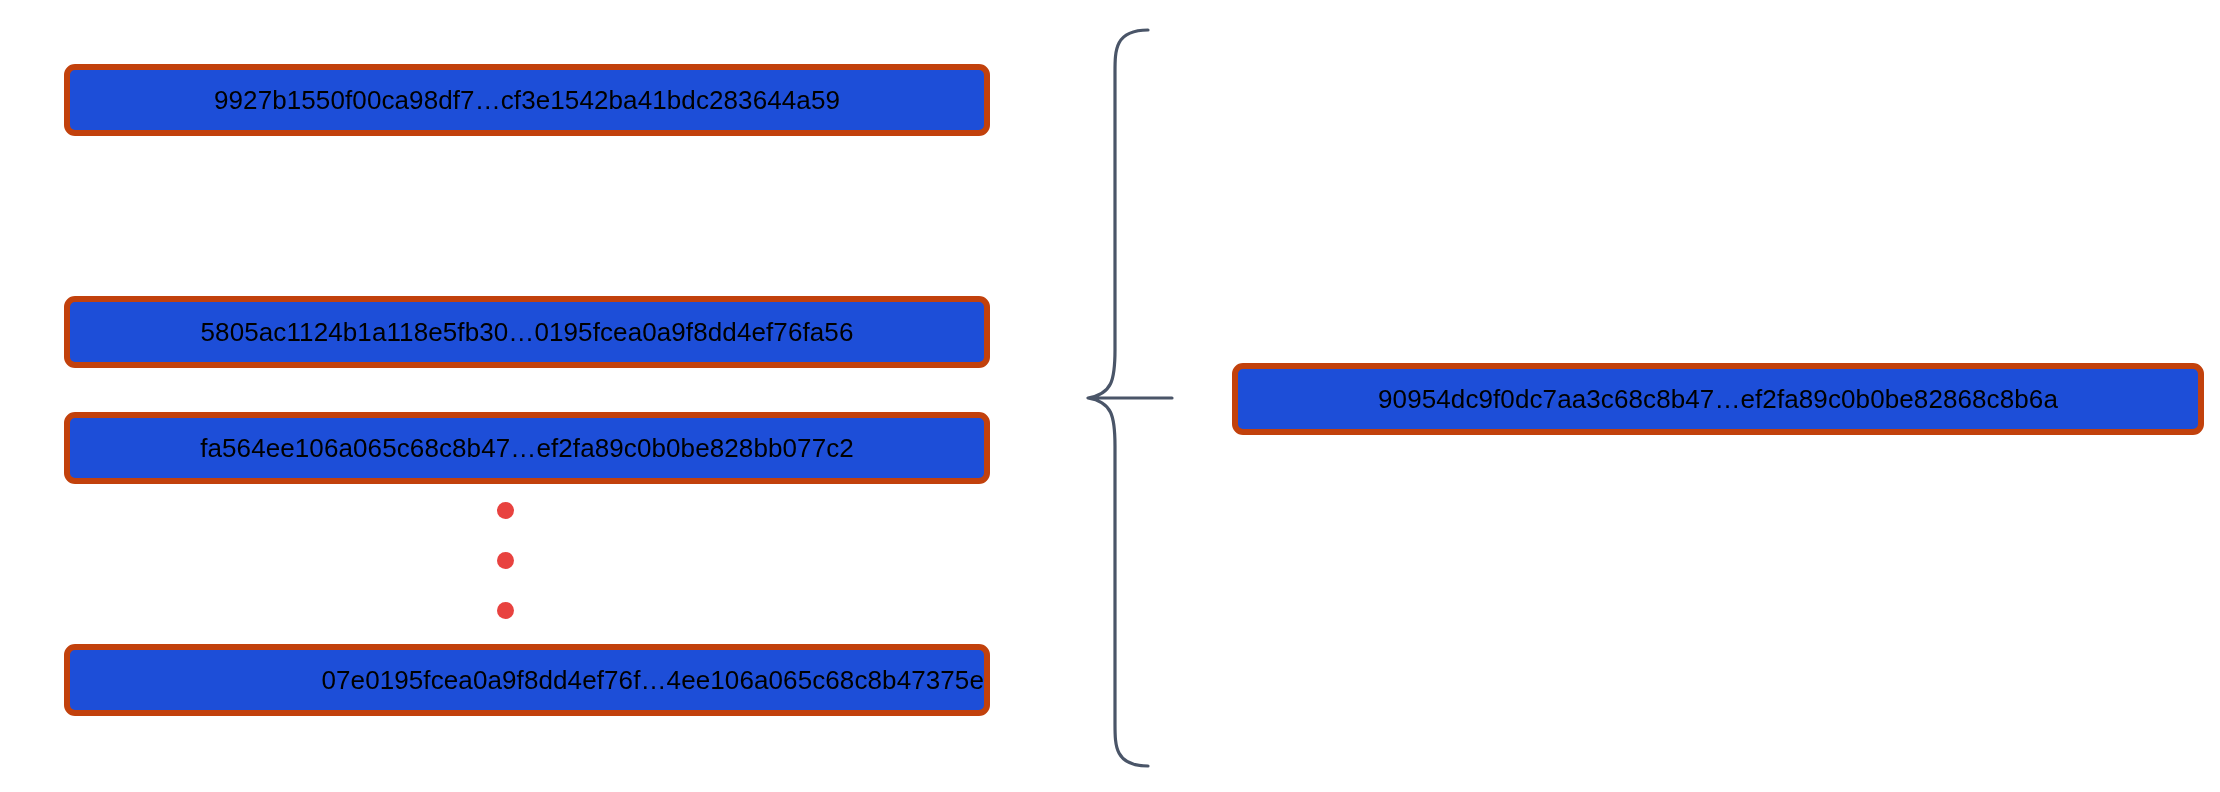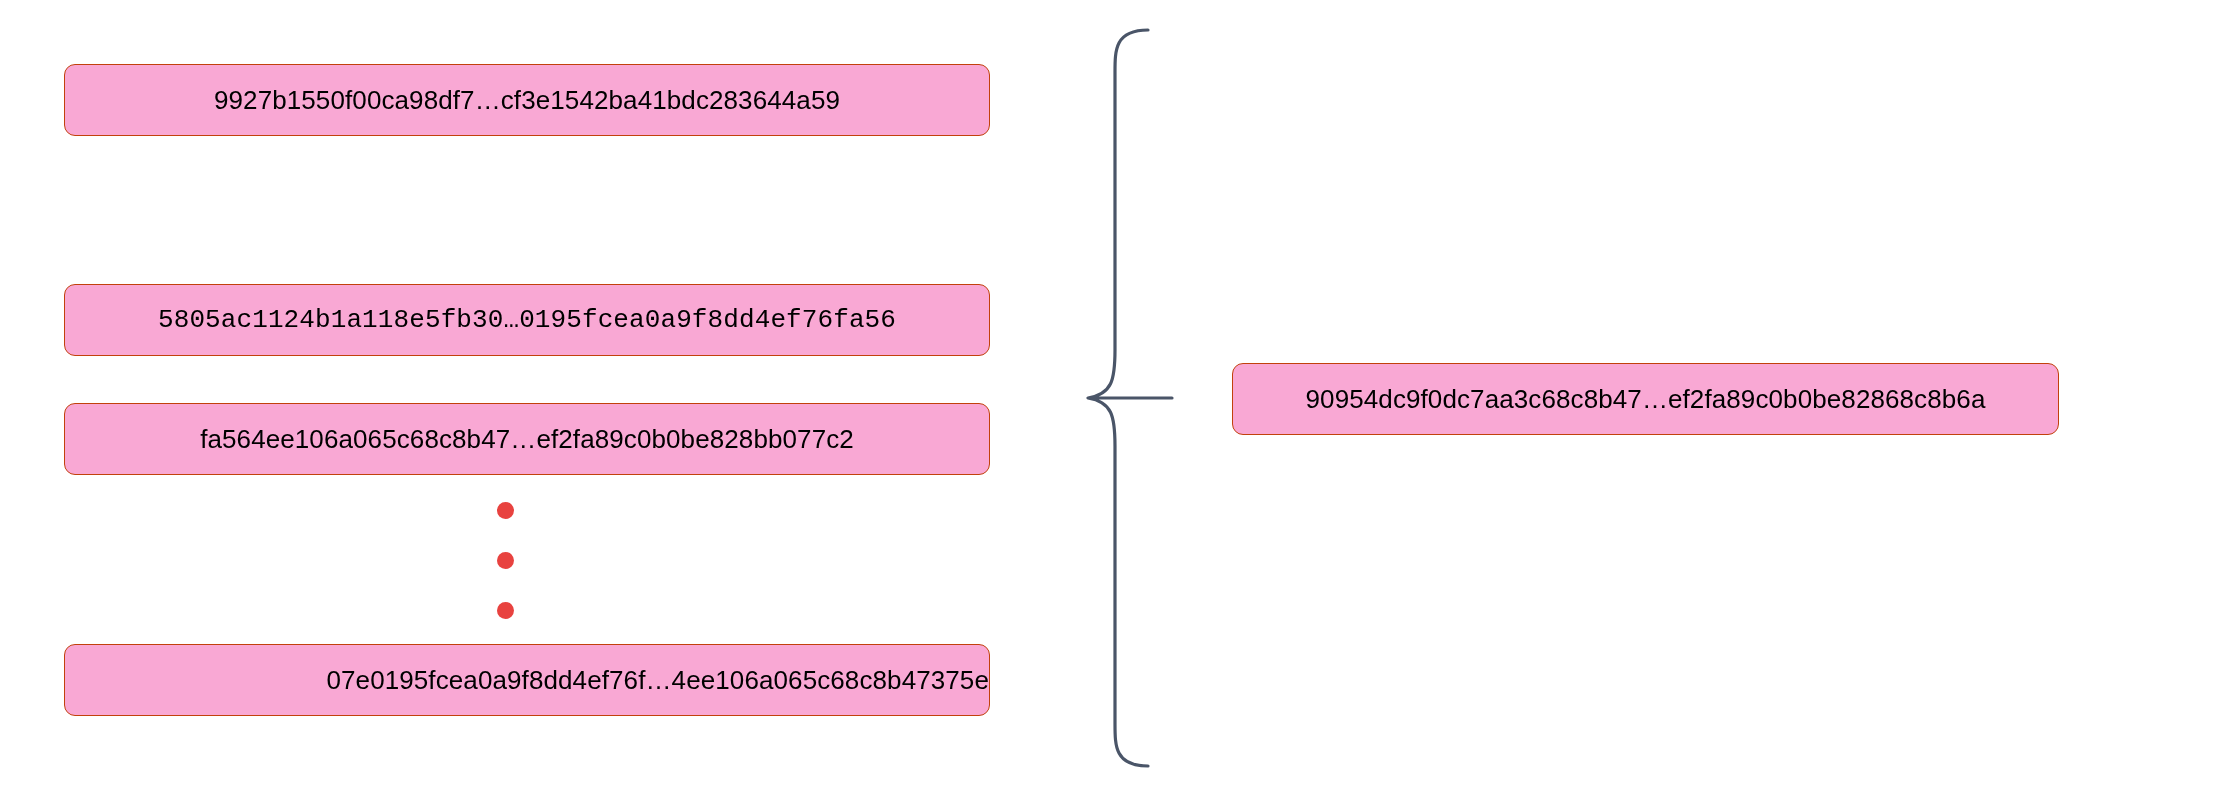--- a/index.html
+++ b/index.html
@@ -17,49 +17,49 @@
 
   #canvas {
     position: relative;
     width: 2220px;
     height: 792px;
   }
 
   .hash-box {
     position: absolute;
     box-sizing: border-box;
-    background: #f9a8d4;
-    border: 1px solid #c2410c;
+    background: #1d4ed8;
+    border: 6px solid #c2410c;
     border-radius: 11px;
     display: flex;
     align-items: center;
     justify-content: center;
     color: #000000;
     font-size: 26px;
     font-family: "Liberation Sans", sans-serif;
     letter-spacing: 0.1px;
     white-space: nowrap;
   }
 
   .input-box {
     left: 64px;
     width: 926px;
     height: 72px;
   }
 
   .input-box.b0 { top: 64px; }
   .input-box.b1 { top: 174px; }
-  .input-box.b2 { top: 284px; font-family: Liberation Mono, monospace; }
-  .input-box.b3 { top: 403px; }
+  .input-box.b2 { top: 296px; }
+  .input-box.b3 { top: 412px; }
   .input-box.b4 { top: 644px; justify-content: flex-end; }
 
   .output-box {
     left: 1232px;
     top: 363px;
-    width: 827px;
+    width: 972px;
     height: 72px;
   }
 
   .ellipsis-dots {
     position: absolute;
     left: 497px;
     top: 502px;
     width: 20px;
     height: 120px;
   }

